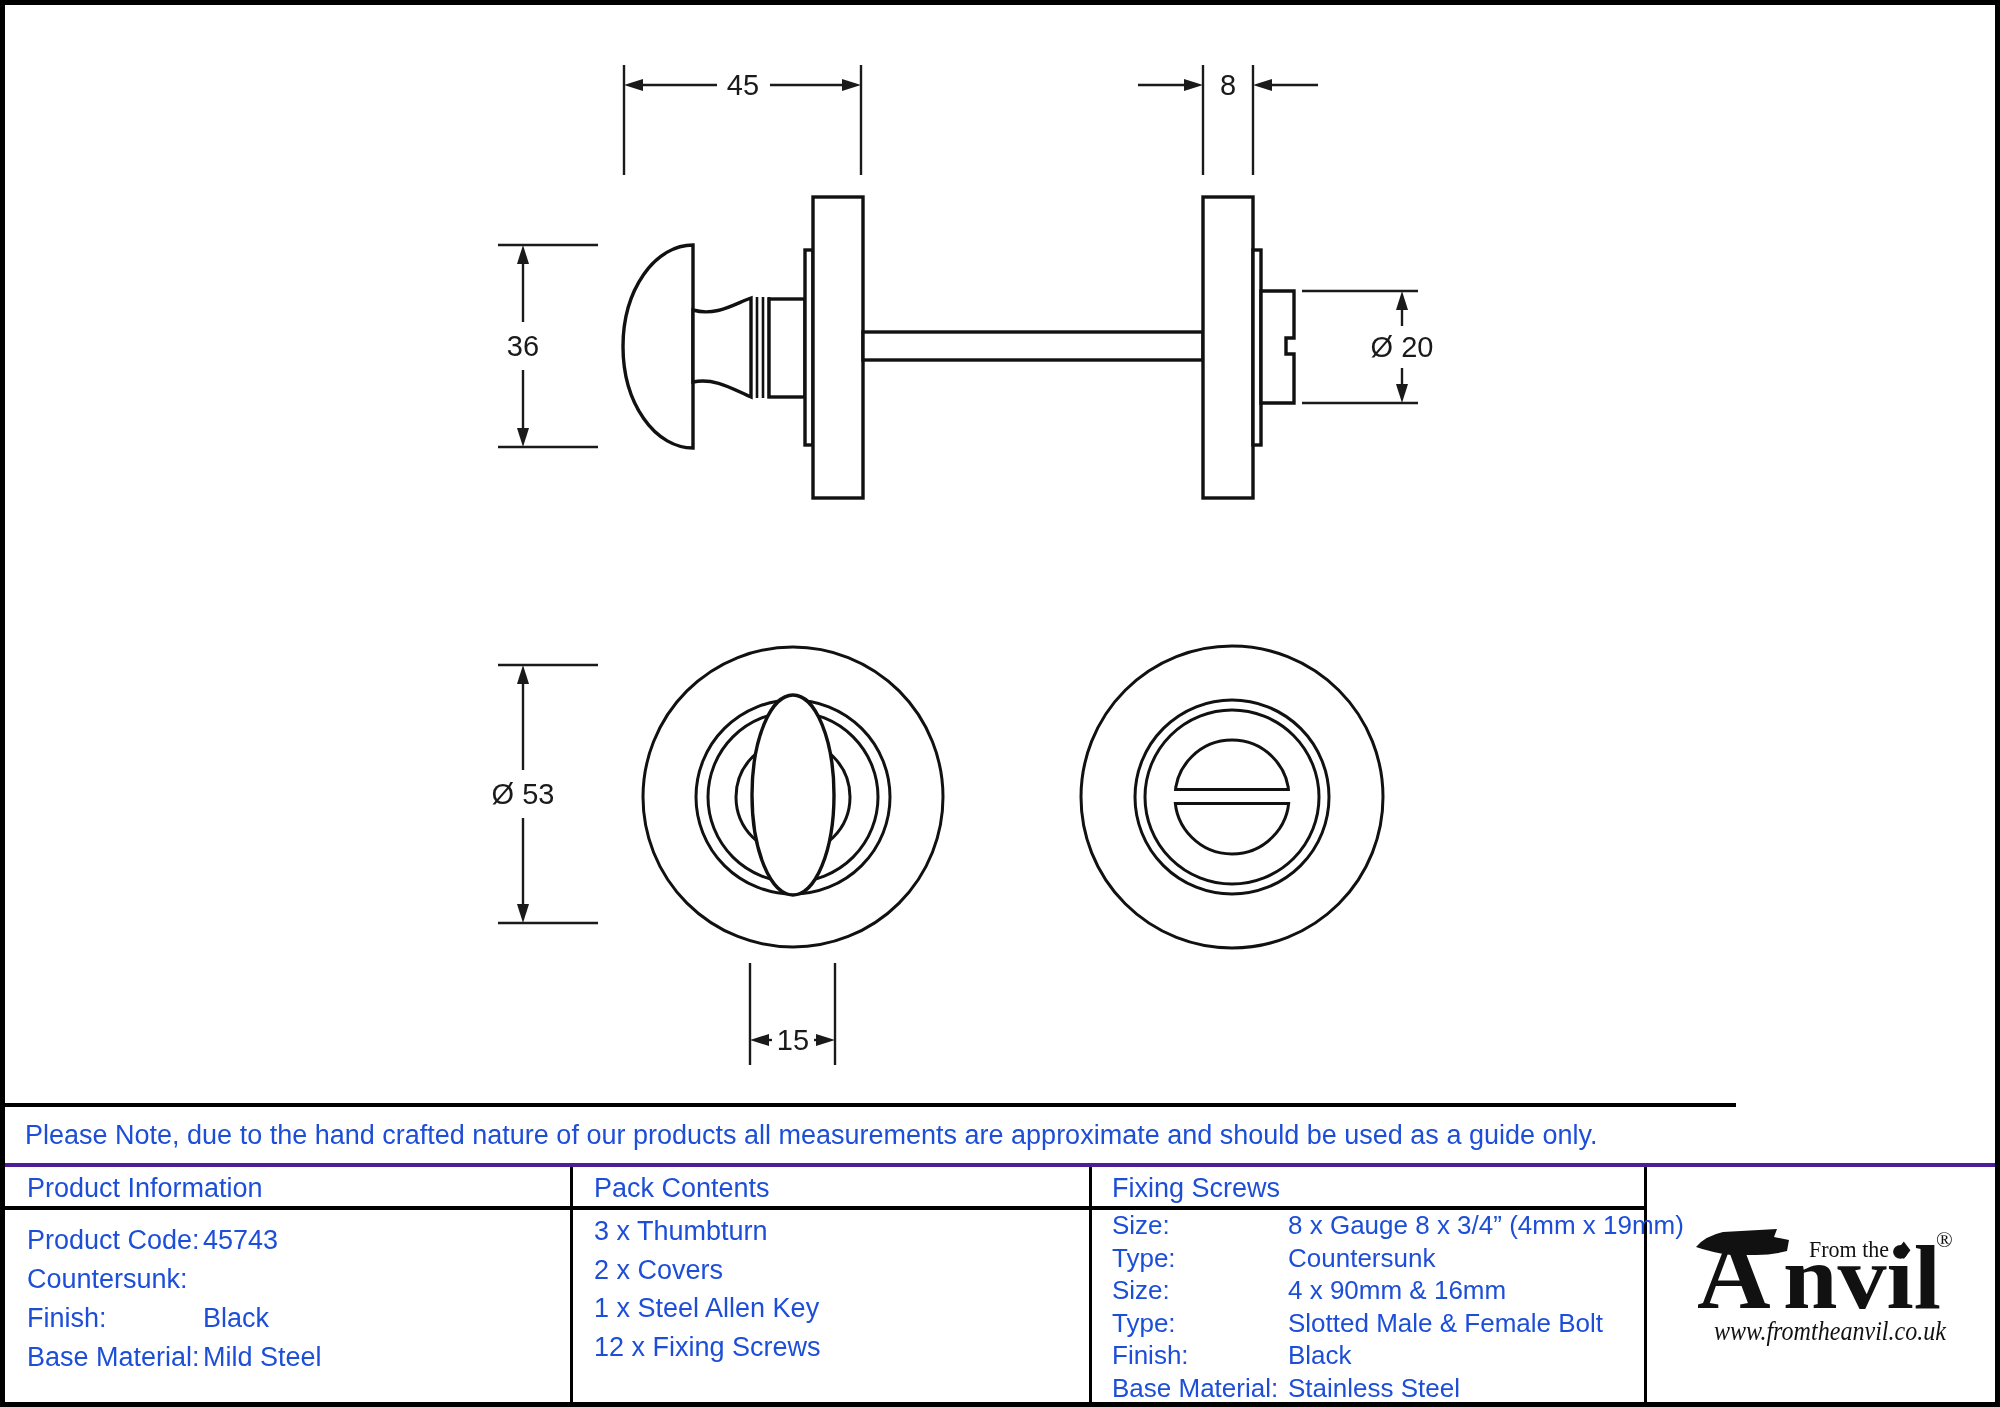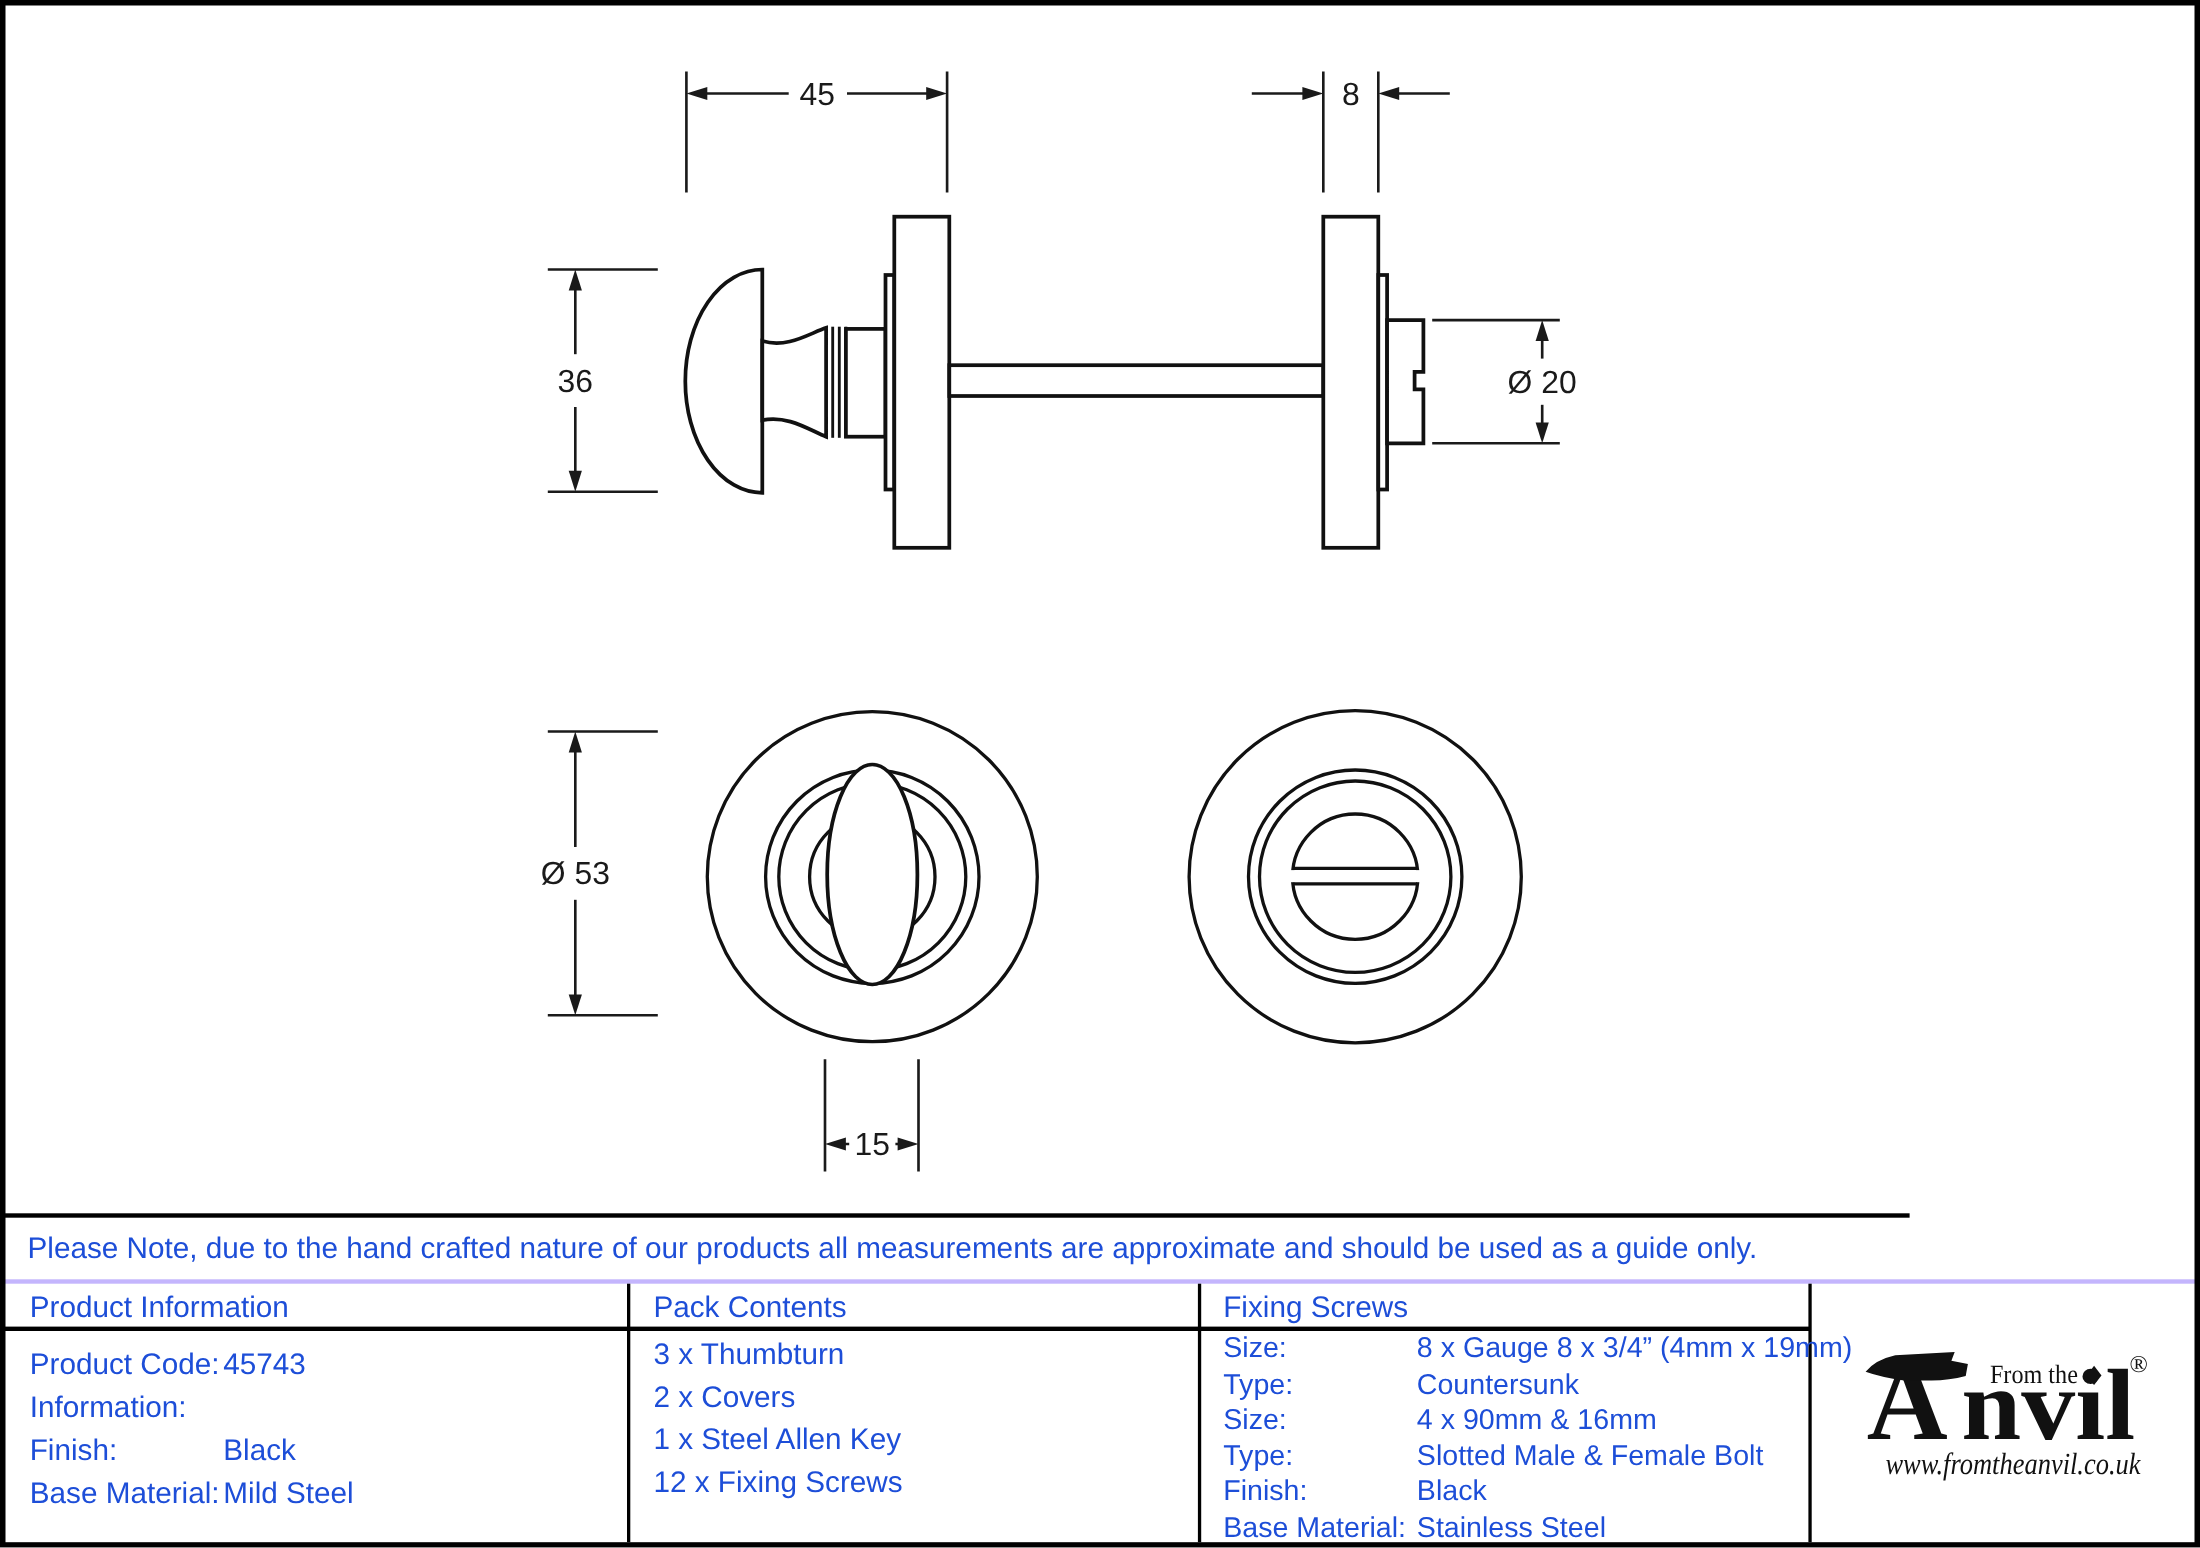--- a/index.html
+++ b/index.html
@@ -9,21 +9,21 @@
   .drawing{position:absolute;left:0;top:0;width:2000px;height:1103px;}
   .dimline{stroke:#1a1a1a;stroke-width:2.4;fill:none;}
   .dimarrow{fill:#1a1a1a;stroke:none;}
   .dimtext{fill:#1a1a1a;font-family:"Liberation Sans",sans-serif;font-size:29px;text-anchor:middle;}
   .shape{stroke:#111;stroke-width:3.4;fill:#fff;}
   .shapeline{stroke:#111;stroke-width:3;fill:none;}
   .ring{stroke:#111;stroke-width:2.6;fill:none;}
   .note-row{position:absolute;left:0;top:1103px;width:1736px;height:60px;border-top:4px solid #000;
             box-sizing:border-box;display:flex;align-items:center;font-size:27px;}
   .note-row span{padding-left:25px;}
-  .spec-table{position:absolute;left:0;top:1163px;width:2000px;height:239px;border-top:4px solid #c4b5fd;
+  .spec-table{position:absolute;left:0;top:1163px;width:2000px;height:239px;border-top:4px solid #4c1d95;
               box-sizing:border-box;}
   .vdiv{position:absolute;top:0;bottom:0;width:3px;background:#000;}
   .vdiv.d1{left:570px;} .vdiv.d2{left:1089px;} .vdiv.d3{left:1644px;}
   .hdr-underline{position:absolute;left:0;top:39px;width:1646px;height:4px;background:#000;}
   .cell-header{position:absolute;top:4px;height:34px;line-height:34px;font-size:27px;white-space:nowrap;}
   .ch1{left:27px;} .ch2{left:594px;} .ch3{left:1112px;text-align:right;}
   .kv-rows{position:absolute;font-size:27px;white-space:nowrap;}
   .pi-rows{left:27px;top:54px;line-height:39px;}
   .fx-rows{left:1112px;top:42px;line-height:32.5px;font-size:26px;}
   .kv-row{display:flex;}
@@ -146,21 +146,21 @@
     <div class="cell-header ch1">Product Information</div>
     <div class="cell-header ch2">Pack Contents</div>
     <div class="cell-header ch3">Fixing Screws</div>
 
     <div class="kv-rows pi-rows">
       <div class="kv-row">
         <span class="kv-label">Product Code:</span>
         <span class="kv-value">45743</span>
       </div>
       <div class="kv-row">
-        <span class="kv-label">Information:</span>
+        <span class="kv-label">Countersunk:</span>
       </div>
       <div class="kv-row">
         <span class="kv-label">Finish:</span>
         <span class="kv-value">Black</span>
       </div>
       <div class="kv-row">
         <span class="kv-label">Base Material:</span>
         <span class="kv-value">Mild Steel</span>
       </div>
     </div>

